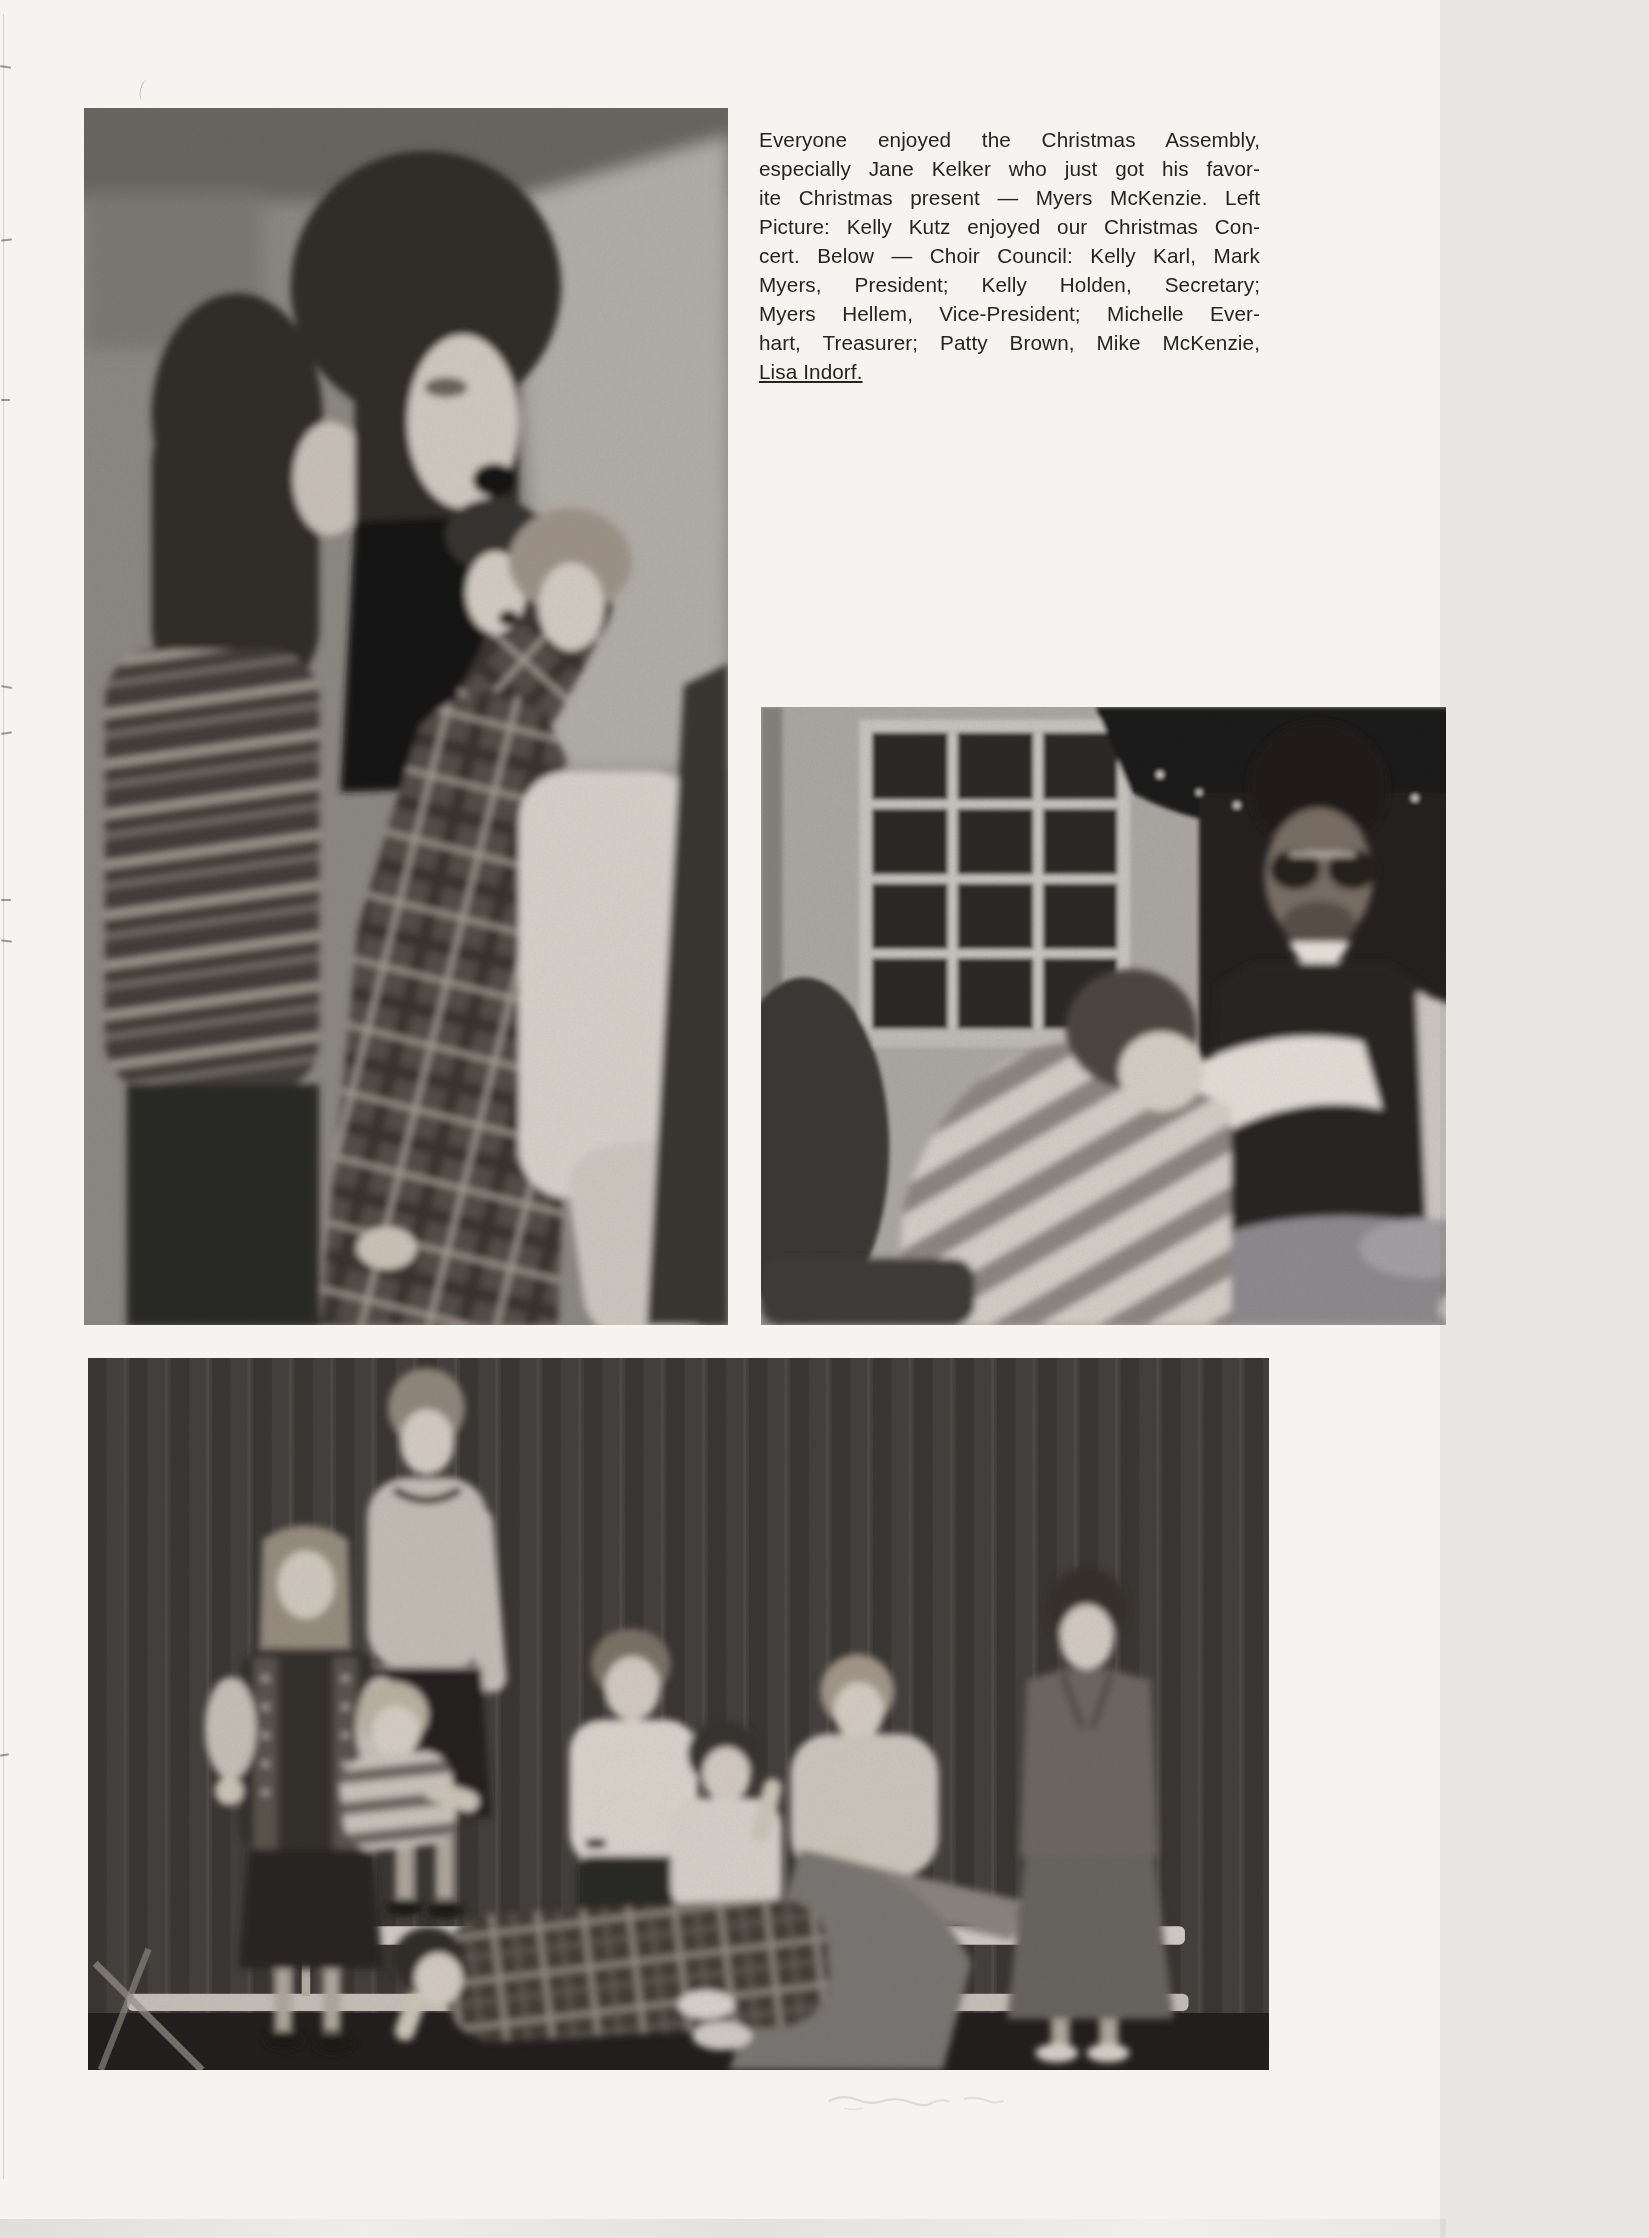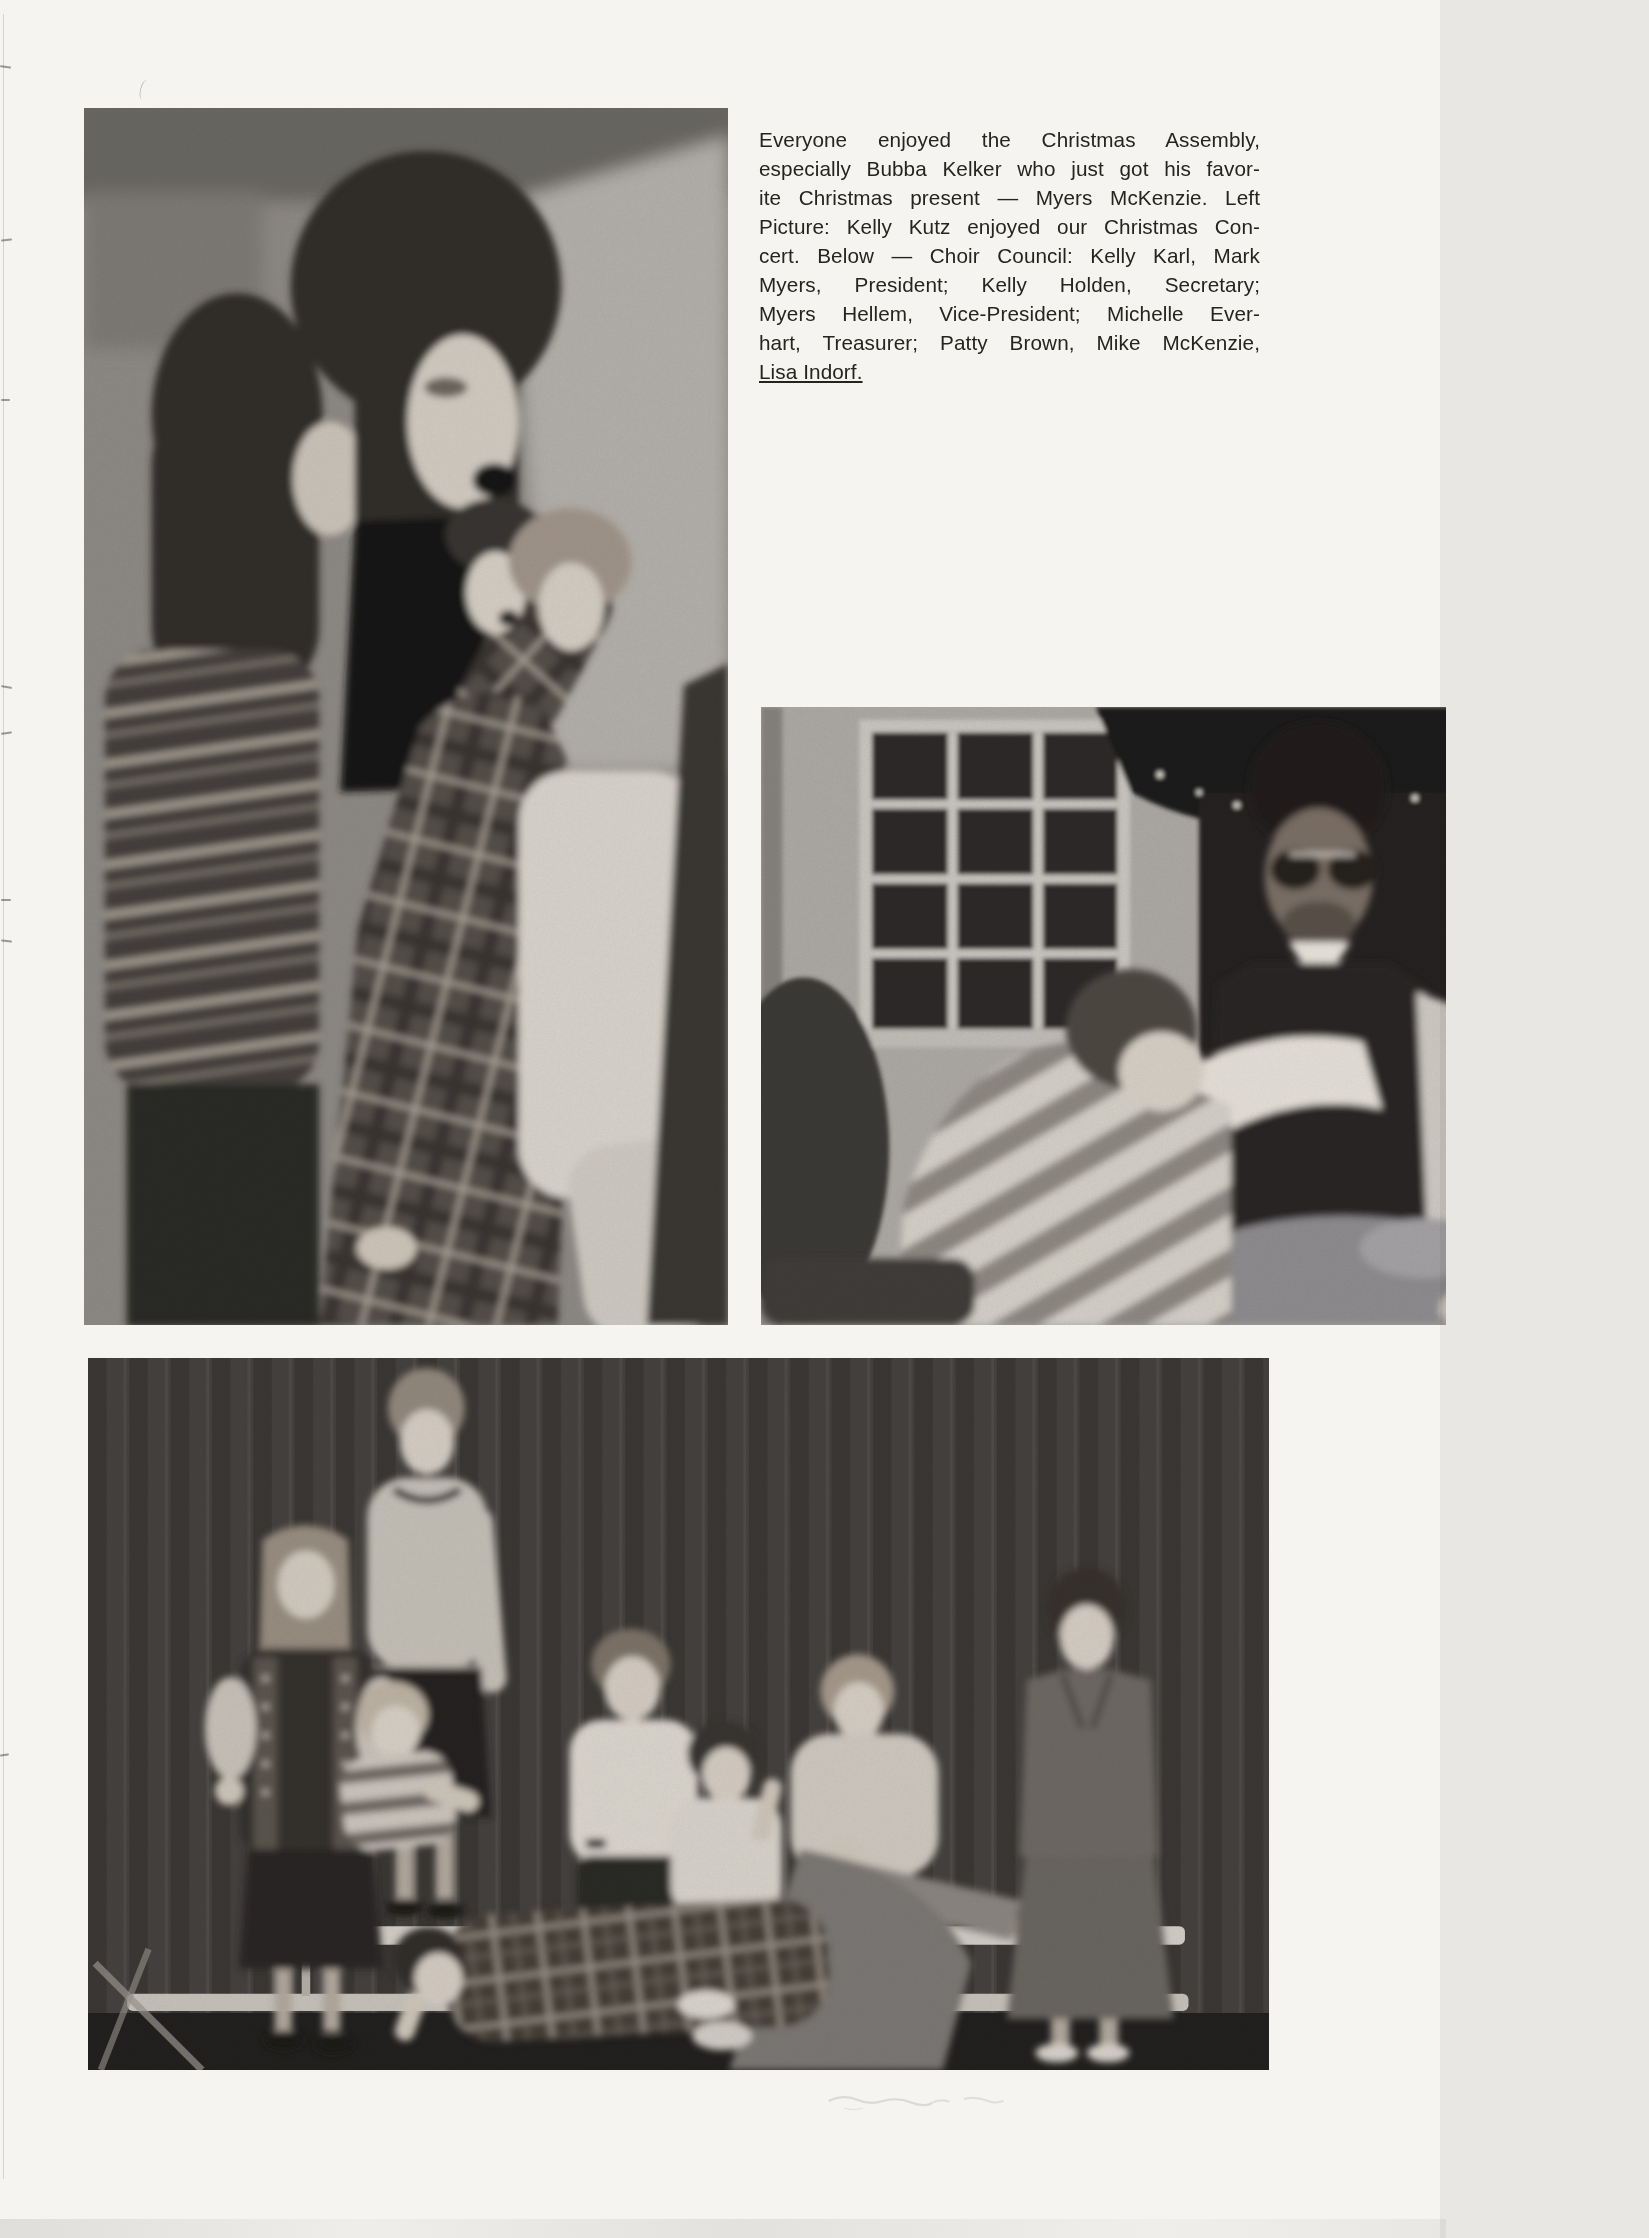--- a/index.html
+++ b/index.html
@@ -113,21 +113,21 @@
         <ellipse cx="425" cy="1600" rx="42" ry="30" fill="#cfc6ba"></ellipse>
 
         <path d="M842,810 L904,780 L904,1708 L790,1708 Z" fill="#3a3733"></path>
       </g>
       <rect width="904" height="1708" filter="url(#p1g)" opacity="0.5"></rect>
     </svg>
   </figure>
 
   <div class="caption">
     <div class="cap-line">Everyone enjoyed the Christmas Assembly,</div>
-    <div class="cap-line">especially Bubba Kelker who just got his favor-</div>
+    <div class="cap-line">especially Jane Kelker who just got his favor-</div>
     <div class="cap-line">ite Christmas present — Myers McKenzie. Left</div>
     <div class="cap-line">Picture: Kelly Kutz enjoyed our Christmas Con-</div>
     <div class="cap-line">cert. Below — Choir Council: Kelly Karl, Mark</div>
     <div class="cap-line">Myers, President; Kelly Holden, Secretary;</div>
     <div class="cap-line">Myers Hellem, Vice-President; Michelle Ever-</div>
     <div class="cap-line">hart, Treasurer; Patty Brown, Mike McKenzie,</div>
     <div class="cap-line cap-last">Lisa Indorf.</div>
   </div>
 
   <figure class="photo photo-carry">

